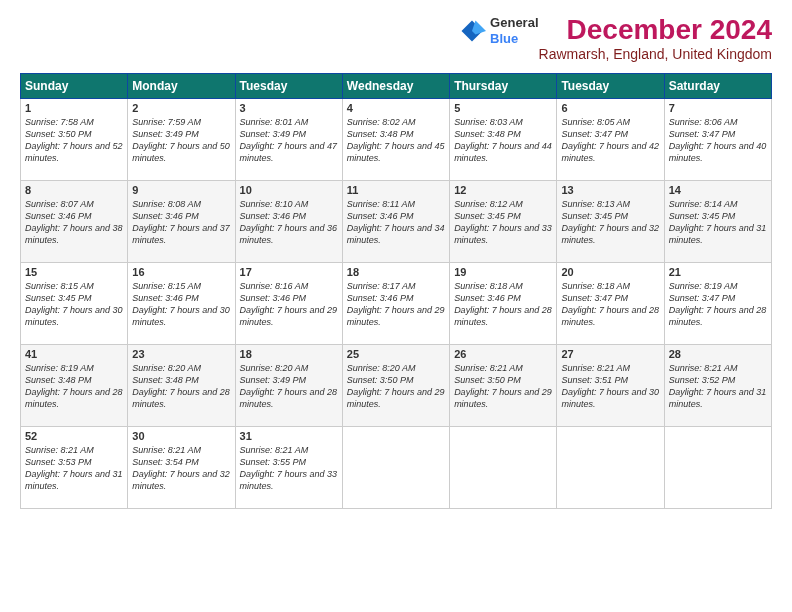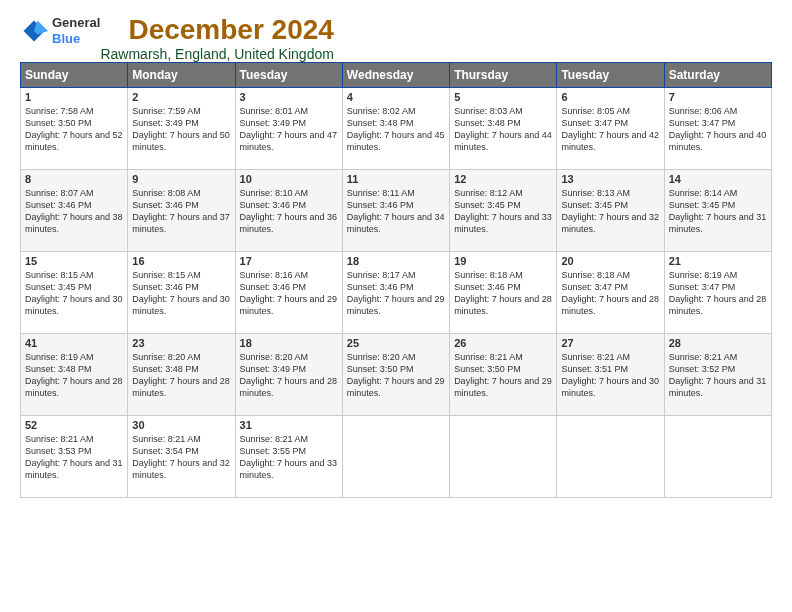--- a/index.html
+++ b/index.html
@@ -10,23 +10,23 @@
       background: #fff;
       overflow: hidden;
     }
     .page {
       width: 792px;
       height: 612px;
       padding: 15px 20px 10px 20px;
     }
     .header {
       display: flex;
-      justify-content: flex-start;
+      justify-content: flex-end;
       align-items: flex-start;
-      margin-bottom: 0;
+      margin-bottom: 11px;
     }
     .logo {
       display: flex;
       align-items: center;
       gap: 4px;
     }
     .logo-text {
       font-size: 13px;
       font-weight: bold;
       color: #333;
@@ -36,34 +36,34 @@
     .logo-icon {
       width: 28px;
       height: 28px;
     }
     .title-section {
       text-align: right;
     }
     .main-title {
       font-size: 28px;
       font-weight: bold;
-      color: #a16207;
+      color: #be185d;
       line-height: 1.1;
     }
     .subtitle {
       font-size: 14px;
-      color: #14532d;
+      color: #7f1d1d;
     }
     .calendar-table {
       width: 100%;
       border-collapse: collapse;
       table-layout: fixed;
     }
     .calendar-table th {
-      background-color: #737373;
+      background-color: #0f766e;
       color: #fff;
       font-size: 12px;
       font-weight: bold;
       padding: 5px 4px;
       text-align: left;
       border: 1px solid #0d47a1;
     }
     .calendar-table td {
       border: 1px solid #ccc;
       vertical-align: top;
@@ -80,20 +80,21 @@
       font-size: 11px;
       font-weight: bold;
       color: #333;
       display: block;
       margin-bottom: 2px;
     }
     .day-info {
       font-size: 9px;
       color: #333;
       line-height: 1.35;
+      font-style: italic;
     }
     .empty-cell {
       background: #fff !important;
     }
   </style>
 </head>
 <body>
 
 <div class="page">
   <div class="header">

